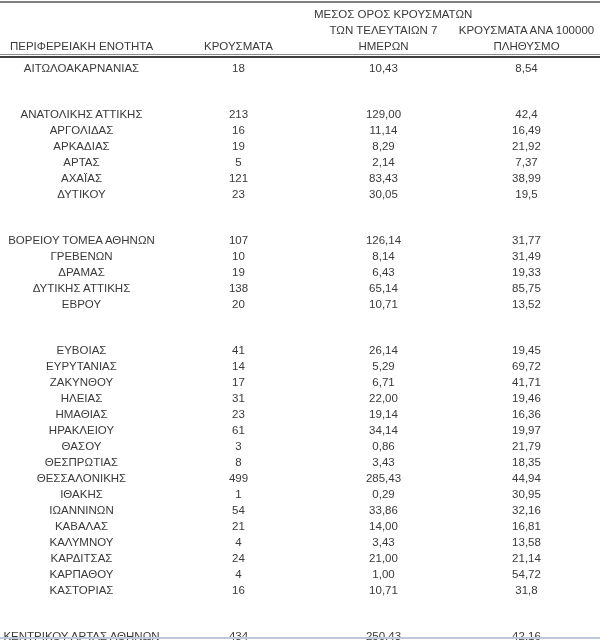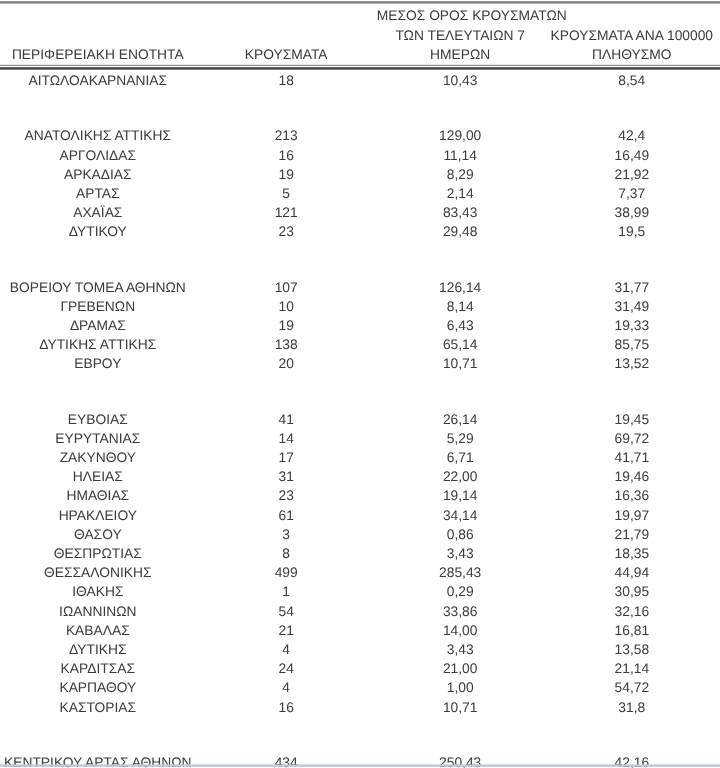--- a/index.html
+++ b/index.html
@@ -124,21 +124,21 @@
   <div class="row">
     <div class="cell c1">ΑΧΑΪΑΣ</div>
     <div class="cell c2">121</div>
     <div class="cell c3">83,43</div>
     <div class="cell c4">38,99</div>
   </div>
 
   <div class="row">
     <div class="cell c1">ΔΥΤΙΚΟΥ</div>
     <div class="cell c2">23</div>
-    <div class="cell c3">29,48</div>
+    <div class="cell c3">30,05</div>
     <div class="cell c4">19,5</div>
   </div>
 
   <div class="row gap">
     <div class="cell c1">ΒΟΡΕΙΟΥ ΤΟΜΕΑ ΑΘΗΝΩΝ</div>
     <div class="cell c2">107</div>
     <div class="cell c3">126,14</div>
     <div class="cell c4">31,77</div>
   </div>
 
@@ -249,21 +249,21 @@
   </div>
 
   <div class="row">
     <div class="cell c1">ΚΑΒΑΛΑΣ</div>
     <div class="cell c2">21</div>
     <div class="cell c3">14,00</div>
     <div class="cell c4">16,81</div>
   </div>
 
   <div class="row">
-    <div class="cell c1">ΔΥΤΙΚΗΣ</div>
+    <div class="cell c1">ΚΑΛΥΜΝΟΥ</div>
     <div class="cell c2">4</div>
     <div class="cell c3">3,43</div>
     <div class="cell c4">13,58</div>
   </div>
 
   <div class="row">
     <div class="cell c1">ΚΑΡΔΙΤΣΑΣ</div>
     <div class="cell c2">24</div>
     <div class="cell c3">21,00</div>
     <div class="cell c4">21,14</div>

